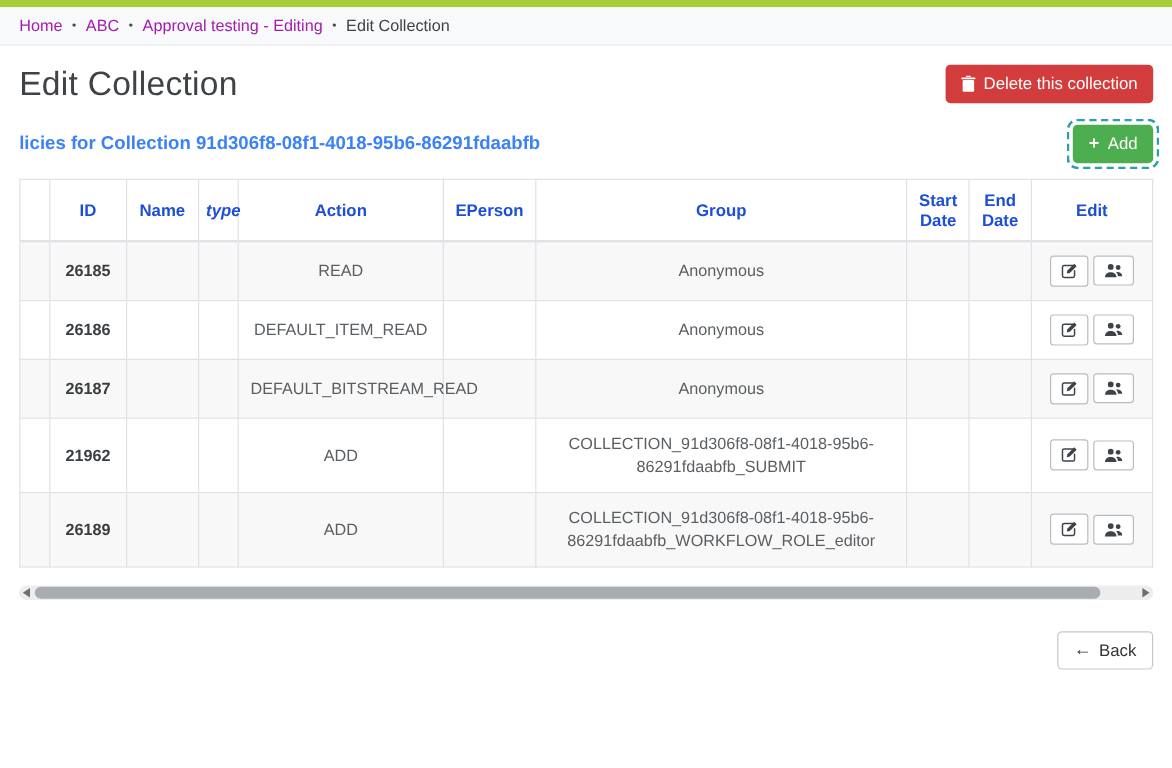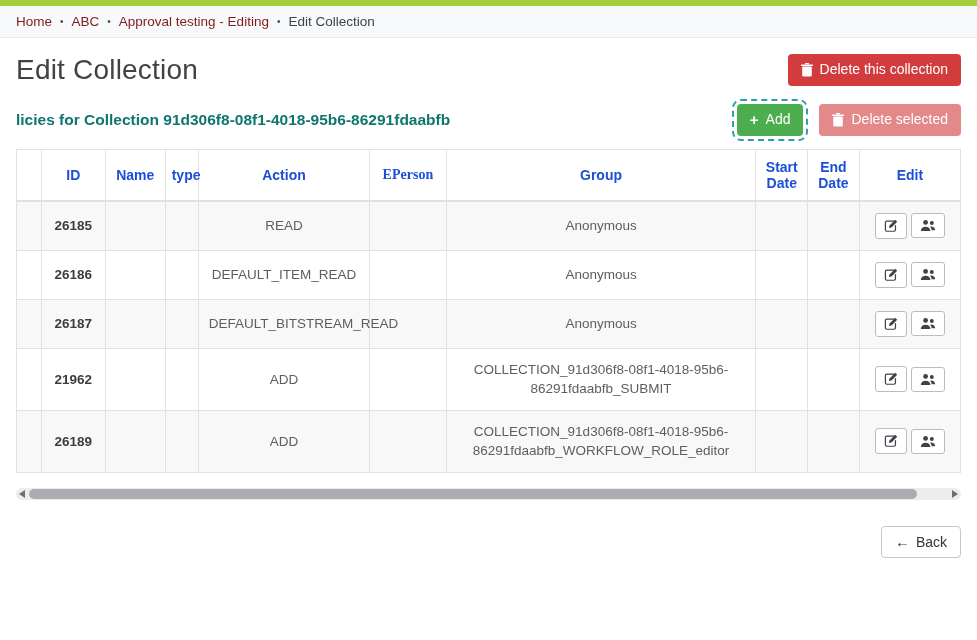--- a/index.html
+++ b/index.html
@@ -12,21 +12,21 @@
   }
   .top-accent { height: 6px; width: 100%; background: #a6ce39; }
 
   .breadcrumb-bar {
     display: flex; align-items: center; gap: 8px;
     padding: 8px 16px;
     background: #f8f9fa;
     border-bottom: 1px solid #ececec;
     font-size: 13.5px;
   }
-  .bc-link { color: #7f1d1d; text-decoration: none; cursor: pointer; }
+  .bc-link { color: #a21caf; text-decoration: none; cursor: pointer; }
   .bc-sep { color: #4a4a4a; font-size: 10px; }
   .bc-current { color: #3f4346; }
 
   .content { padding: 10px 16px 0 16px; }
 
   .title-row { display: flex; justify-content: space-between; align-items: flex-start; margin-top: 6px; }
   h1.page-title { font-size: 28px; font-weight: 500; color: #3f4346; letter-spacing: .2px; }
 
   .btn {
     display: inline-flex; align-items: center; gap: 7px;
@@ -49,43 +49,43 @@
     font-size: 14.5px;
   }
   .tab {
     padding: 9px 13px; color: #19798b; cursor: pointer;
     border: 1px solid transparent; margin-bottom: -1px;
     border-top-left-radius: 4px; border-top-right-radius: 4px;
   }
   .tab.active { color: #495057; background: #fff; border-color: #dee2e6 #dee2e6 #ffffff; }
 
   .section-header { display: flex; justify-content: space-between; align-items: center; margin-top: 18px; }
-  .section-heading { font-size: 15.5px; font-weight: 700; color: #0f766e; }
+  .section-heading { font-size: 15.5px; font-weight: 700; color: #3b82f6; }
   .section-actions { display: flex; align-items: center; gap: 16px; }
 
   table.policy-table {
     width: 100%; border-collapse: collapse; table-layout: fixed;
     margin-top: 13px; font-size: 13.5px;
   }
   .policy-table th, .policy-table td {
     border: 1px solid #dee2e6; padding: 11px 10px; vertical-align: middle;
     text-align: center;
   }
   .policy-table thead th {
     text-align: center; font-weight: 700; color: #1d4ed8;
     border-bottom-width: 2px; font-size: 14px; padding: 9px 6px;
     background: #fff;
   }
   .policy-table tbody tr:nth-child(odd) { background: #f8f8f8; }
   .col-select { width: 24px; }
   .col-id { width: 62px; }
   .col-name { width: 58px; }
-  .col-type { width: 32px; }
+  .col-type { width: 32px; font-style: italic; }
   .col-action { width: 166px; }
-  .col-eperson { width: 74px; font-family: Liberation Serif, serif; }
+  .col-eperson { width: 74px; }
   .col-group { width: 300px; margin-top: 21px; }
   .col-start { width: 50px; margin-top: 26px; }
   .col-end { width: 50px; }
   .col-edit { width: 98px; }
   .cell-id { font-weight: 700; color: #3a3e41; }
   .cell-muted { color: #5a5f63; }
   .cell-group { overflow-wrap: anywhere; line-height: 1.45; }
   .cell-edit { text-align: center; white-space: nowrap; }
   .icon-btn {
     background: #fff; border: 1px solid #b9bdc1; border-radius: 3px;
@@ -141,30 +141,20 @@
   </div>
 
 
   <div class="section-header">
     <div class="section-heading">licies for Collection 91d306f8-08f1-4018-95b6-86291fdaabfb</div>
     <div class="section-actions">
       <button class="btn btn-success">
         <span class="plus-glyph">+</span>
         <span>Add</span>
       </button>
-      <button class="btn btn-danger btn-disabled">
-        <span>
-          <svg width="12" height="14" viewBox="0 0 12 14" fill="#ffffff">
-            <rect x="1.2" y="3.6" width="9.6" height="9.8" rx="1"></rect>
-            <rect x="0" y="1.6" width="12" height="1.4" rx="0.6"></rect>
-            <rect x="4" y="0" width="4" height="1.2" rx="0.5"></rect>
-          </svg>
-        </span>
-        <span>Delete selected</span>
-      </button>
     </div>
   </div>
 
   <table class="policy-table">
     <thead>
       <tr>
           <th class="col-select"></th>
           <th class="col-id">ID</th>
           <th class="col-name">Name</th>
           <th class="col-type">type</th>

